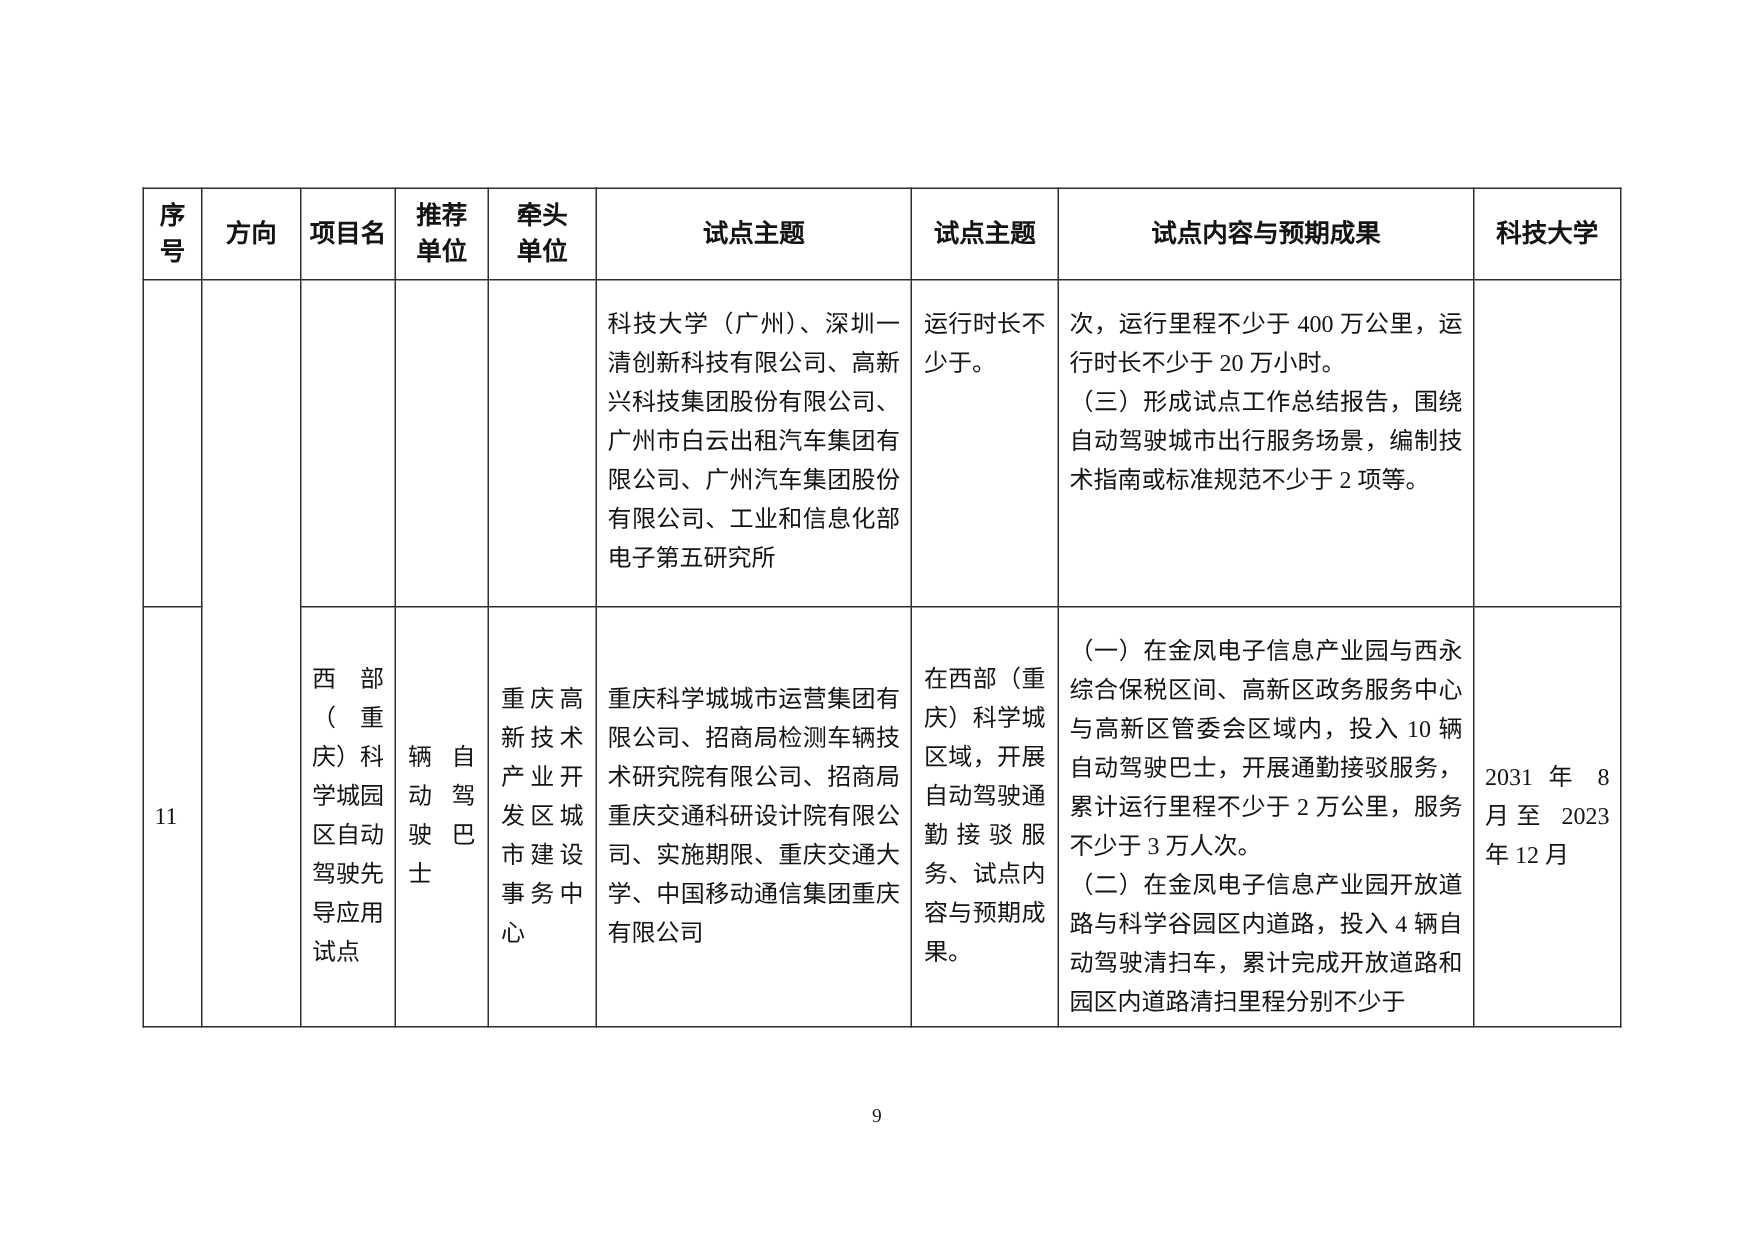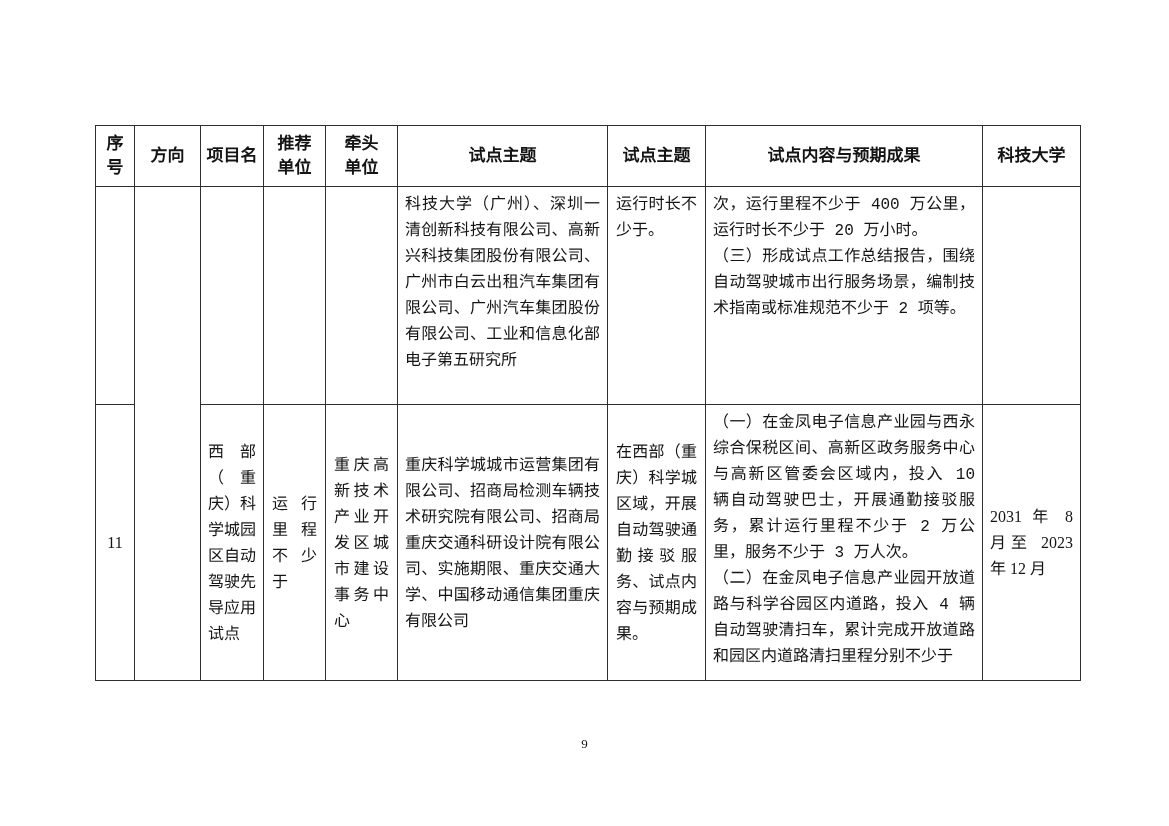--- a/index.html
+++ b/index.html
@@ -41,25 +41,24 @@
   td {
     font-family: "Liberation Serif", "DejaVu Serif", serif;
     font-size: 16px;
     line-height: 26px;
     color: #141414;
     text-align: justify;
     text-justify: inter-ideograph;
     vertical-align: middle;
     padding: 2px 7px;
   }
-  td.center { text-align: center; }
+  td.center { text-align: left; }
   td.vtop {
     vertical-align: top;
-    padding-top: 5px;
-    font-family: Liberation Mono, monospace;
+    padding-top: 17px;
   }
   td.pad8 { padding-left: 8px; padding-right: 8px; }
   td p { margin: 0; }
   tr.r-header { height: 61px; }
   tr.r-cont   { height: 218px; }
   tr.r-11     { height: 276px; }
   .page-number {
     position: absolute;
     left: 0;
     right: 0;
@@ -114,21 +113,21 @@
         <td class="vtop pad8">运行时长不少于。</td>
         <td class="vtop">
           <p>次，运行里程不少于 400 万公里，运行时长不少于 20 万小时。</p>
           <p>（三）形成试点工作总结报告，围绕自动驾驶城市出行服务场景，编制技术指南或标准规范不少于 2 项等。</p>
         </td>
         <td></td>
       </tr>
       <tr class="r-11">
         <td class="center">11</td>
         <td>西部（重庆）科学城园区自动驾驶先导应用试点</td>
-        <td class="pad8">运行里程不少于</td>
+        <td class="pad8">辆自动驾驶巴士</td>
         <td class="pad8">重庆高新技术产业开发区城市建设事务中心</td>
         <td>重庆科学城城市运营集团有限公司、招商局检测车辆技术研究院有限公司、招商局重庆交通科研设计院有限公司、实施期限、重庆交通大学、中国移动通信集团重庆有限公司</td>
         <td class="pad8">在西部（重庆）科学城区域，开展自动驾驶通勤接驳服务、试点内容与预期成果。</td>
         <td class="vtop">
           <p>（一）在金凤电子信息产业园与西永综合保税区间、高新区政务服务中心与高新区管委会区域内，投入 10 辆自动驾驶巴士，开展通勤接驳服务，累计运行里程不少于 2 万公里，服务不少于 3 万人次。</p>
           <p>（二）在金凤电子信息产业园开放道路与科学谷园区内道路，投入 4 辆自动驾驶清扫车，累计完成开放道路和园区内道路清扫里程分别不少于</p>
         </td>
         <td>2031 年 8 月至 2023 年 12 月</td>
       </tr>
     </tbody>

